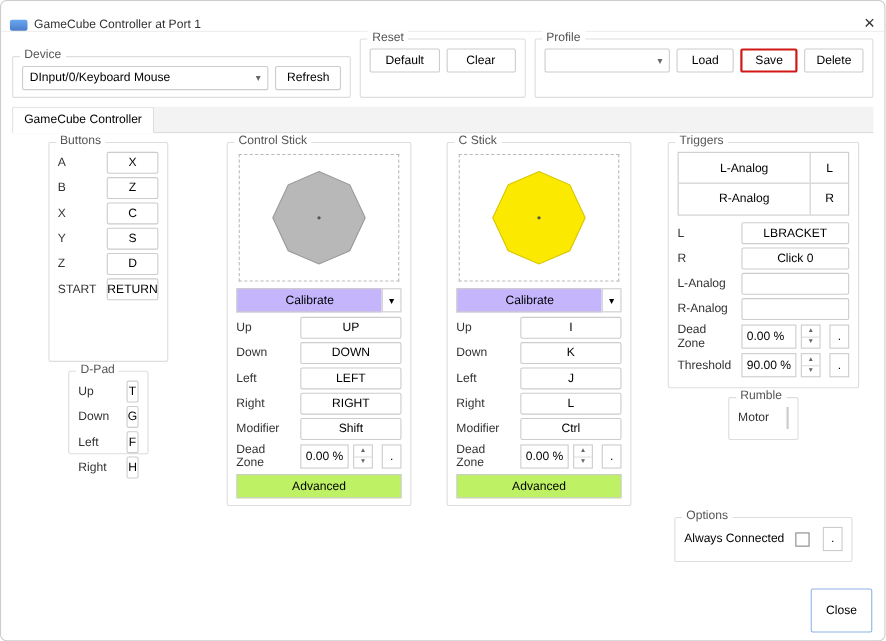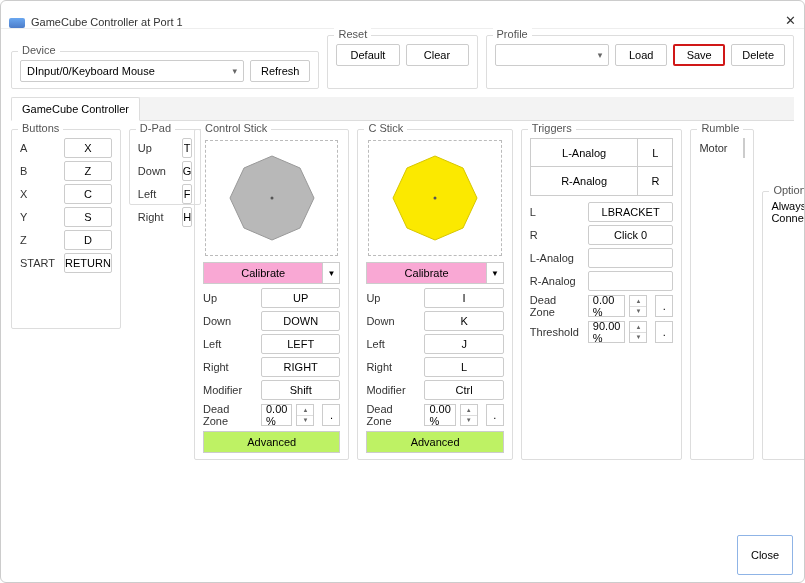--- a/index.html
+++ b/index.html
@@ -15,35 +15,35 @@
 .reset-group { flex: 1; }
 .profile-group { flex: 2.2; }
 .row { display: flex; gap: 6px; align-items: center; }
 .select { flex: 1; height: 22px; border: 1px solid #ccc; border-radius: 2px; display: flex; align-items: center; padding: 0 6px; background: #fff; justify-content: space-between; }
 .chevron { color: #666; font-size: 9px; }
 .btn { height: 22px; min-width: 52px; border: 1px solid #ccc; border-radius: 2px; background: #fff; display: inline-flex; align-items: center; justify-content: center; padding: 0 10px; cursor: pointer; }
 .btn.hl { border: 2px solid #d01818; }
 .tabbar { margin: 6px 10px 0 10px; border-bottom: 1px solid #ddd; display: flex; background: #f3f3f3; }
 .tab { padding: 5px 10px; background: #fff; border: 1px solid #ddd; border-bottom: 1px solid #fff; margin-bottom: -1px; border-radius: 2px 2px 0 0; }
 .content { display: flex; gap: 8px; padding: 8px 10px; }
-.col { display: flex; gap: 8px; }
+.col { display: flex; flex-direction: column; gap: 8px; align-items: center; }
 .col1 { width: 175px; }
 .col2 { width: 192px; }
 .col3 { width: 192px; }
 .col4 { flex: 1; }
 .bind-row { display: flex; align-items: center; gap: 4px; margin-bottom: 3px; }
 .bind-label { width: 40px; color: #333; }
 .bind-label-w { width: 54px; color: #333; }
 .bind-val { flex: 1; height: 20px; border: 1px solid #ccc; border-radius: 2px; display: flex; align-items: center; justify-content: center; background: #fff; }
 .stick-preview { height: 116px; border: 1px dashed #bbb; margin: 2px 2px 6px 2px; display: flex; align-items: center; justify-content: center; position: relative; }
 .oct { fill: #b8b8b8; stroke: #999; stroke-width: 1; }
 .oct-y { fill: #fbe900; stroke: #d7c600; stroke-width: 1; }
 .center-dot { fill: #555; }
 .calibrate-wrap { display: flex; }
-.calibrate-btn { flex: 1; height: 22px; border: 1px solid #ccc; border-right: none; display: flex; align-items: center; justify-content: center; background: #f9a8d4; }
+.calibrate-btn { flex: 1; height: 22px; border: 1px solid #ccc; border-right: none; display: flex; align-items: center; justify-content: center; background: #c4b5fd; }
 .dd-btn { width: 18px; height: 22px; border: 1px solid #ccc; display: flex; align-items: center; justify-content: center; background: #fff; font-size: 8px; }
 .spinner { width: 18px; height: 22px; border: 1px solid #ccc; display: flex; flex-direction: column; background: #fff; }
 .spinner div { flex: 1; display: flex; align-items: center; justify-content: center; font-size: 6px; color: #666; border-bottom: 1px solid #ddd; }
 .spinner div:last-child { border-bottom: none; }
 .dots-btn { width: 18px; height: 22px; border: 1px solid #ccc; display: flex; align-items: center; justify-content: center; background: #fff; margin-left: 4px; }
 .deadzone-input { flex: 1; height: 22px; border: 1px solid #ccc; padding: 0 4px; display: flex; align-items: center; }
 .advanced-btn { height: 22px; border: 1px solid #ccc; display: flex; align-items: center; justify-content: center; background: #bef264; margin-top: 4px; }
 .trigger-tbl { border: 1px solid #ccc; display: flex; flex-direction: column; margin-bottom: 6px; }
 .trigger-tbl .trow { display: flex; height: 28px; }
 .trigger-tbl .trow:first-child { border-bottom: 1px solid #ccc; }

